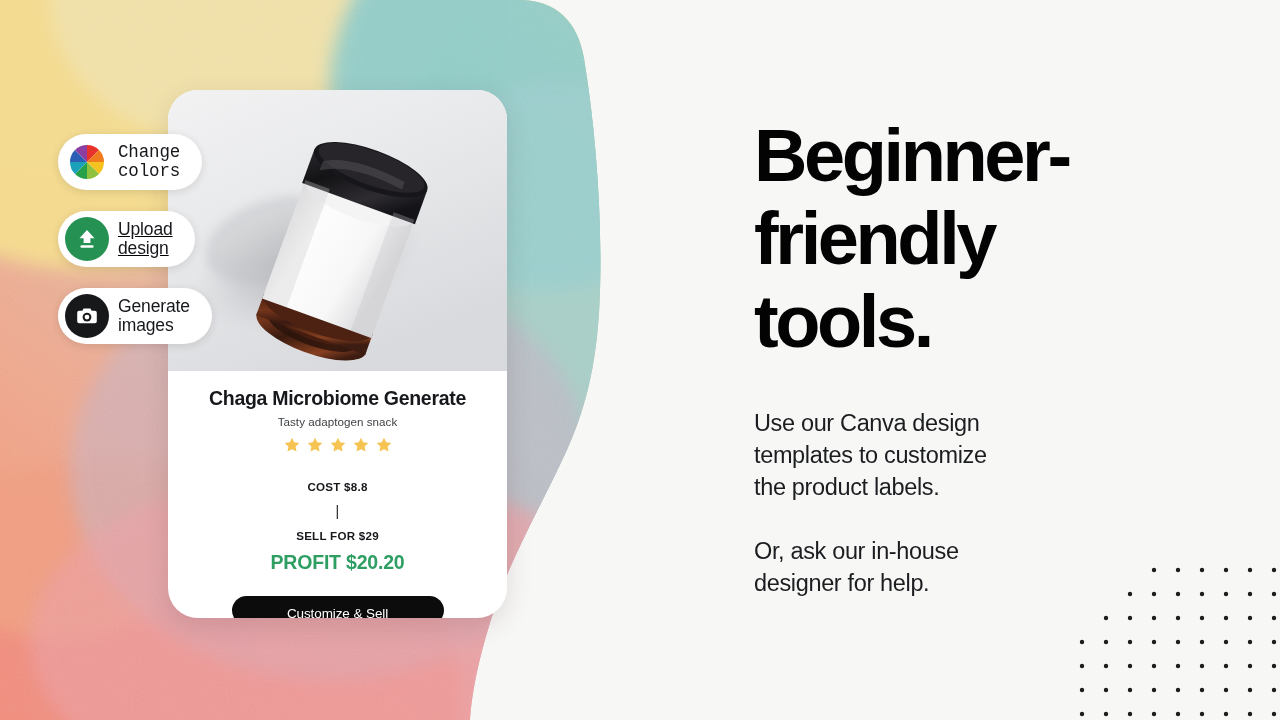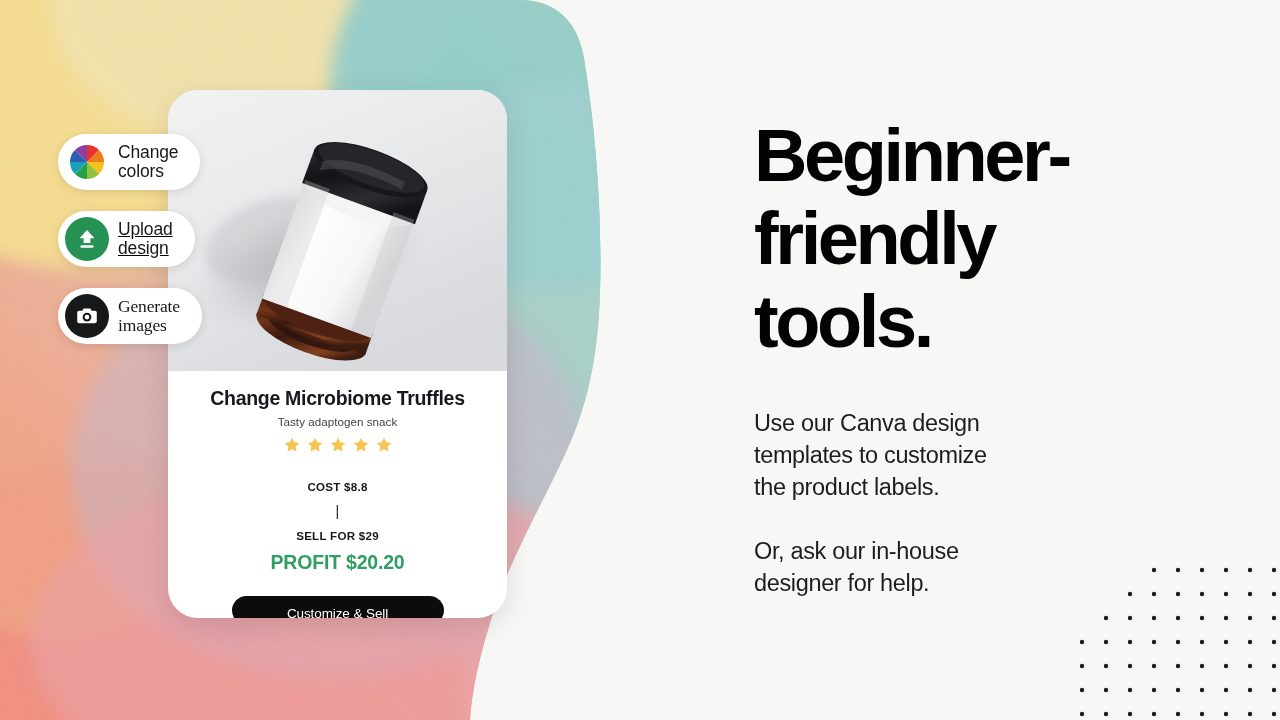--- a/index.html
+++ b/index.html
@@ -73,23 +73,23 @@
   }
   .pill-icon {
     width: 44px;
     height: 44px;
     border-radius: 50%;
     flex: 0 0 44px;
     position: relative;
     overflow: hidden;
     display: block;
   }
-  #pill-colors { left: 58px; top: 134px; }
+  #pill-colors { left: 58px; top: 134px; font-family: Liberation Mono, monospace; }
   #pill-upload { left: 58px; top: 211px; text-decoration: underline; }
-  #pill-images { left: 58px; top: 288px; font-family: Liberation Serif, serif; }
+  #pill-images { left: 58px; top: 288px; }
 
   .icon-wheel { background: #fff; }
   .icon-wheel svg { display: block; }
   .icon-upload { background: #259153; display: flex; align-items: center; justify-content: center; }
   .icon-camera { background: #17181a; display: flex; align-items: center; justify-content: center; }
 
   
   .product-card {
     position: absolute;
     left: 168px;
@@ -366,21 +366,21 @@
 
           <path d="M122,82 Q150,66 206,74 L206,82 Q150,74 122,92 Z" fill="#5a585e" opacity="0.45"></path>
 
           <rect x="112" y="106" width="26" height="126" fill="#c9c9cc" opacity="0.32"></rect>
           <rect x="206" y="106" width="22" height="126" fill="#bfbfc3" opacity="0.30"></rect>
         </g>
       </svg>
     </div>
 
     <div class="card-body">
-      <h3 class="product-title">Change Microbiome Truffles</h3>
+      <h3 class="product-title">Chaga Microbiome Generate</h3>
       <p class="product-sub">Tasty adaptogen snack</p>
 
       <div class="stars">
         <svg class="star" width="18" height="18" viewBox="0 0 24 24">
             <path fill="#f5c453" d="M12 2.2l2.95 6.22 6.8.92-4.95 4.7 1.25 6.76L12 17.6l-6.05 3.2 1.25-6.76-4.95-4.7 6.8-.92z"></path>
           </svg>
         <svg class="star" width="18" height="18" viewBox="0 0 24 24">
             <path fill="#f5c453" d="M12 2.2l2.95 6.22 6.8.92-4.95 4.7 1.25 6.76L12 17.6l-6.05 3.2 1.25-6.76-4.95-4.7 6.8-.92z"></path>
           </svg>
         <svg class="star" width="18" height="18" viewBox="0 0 24 24">

